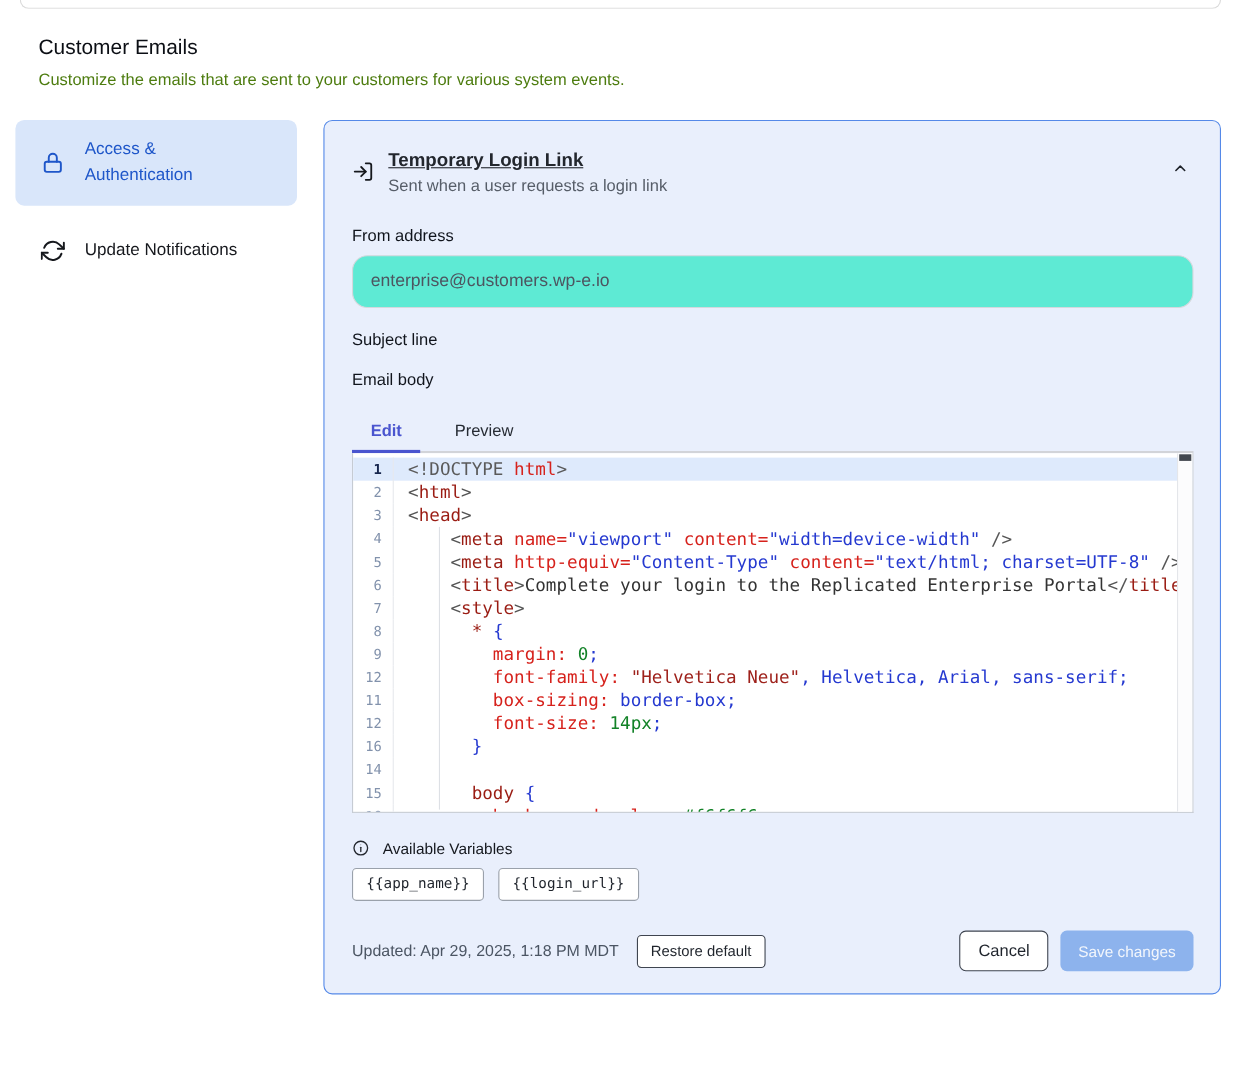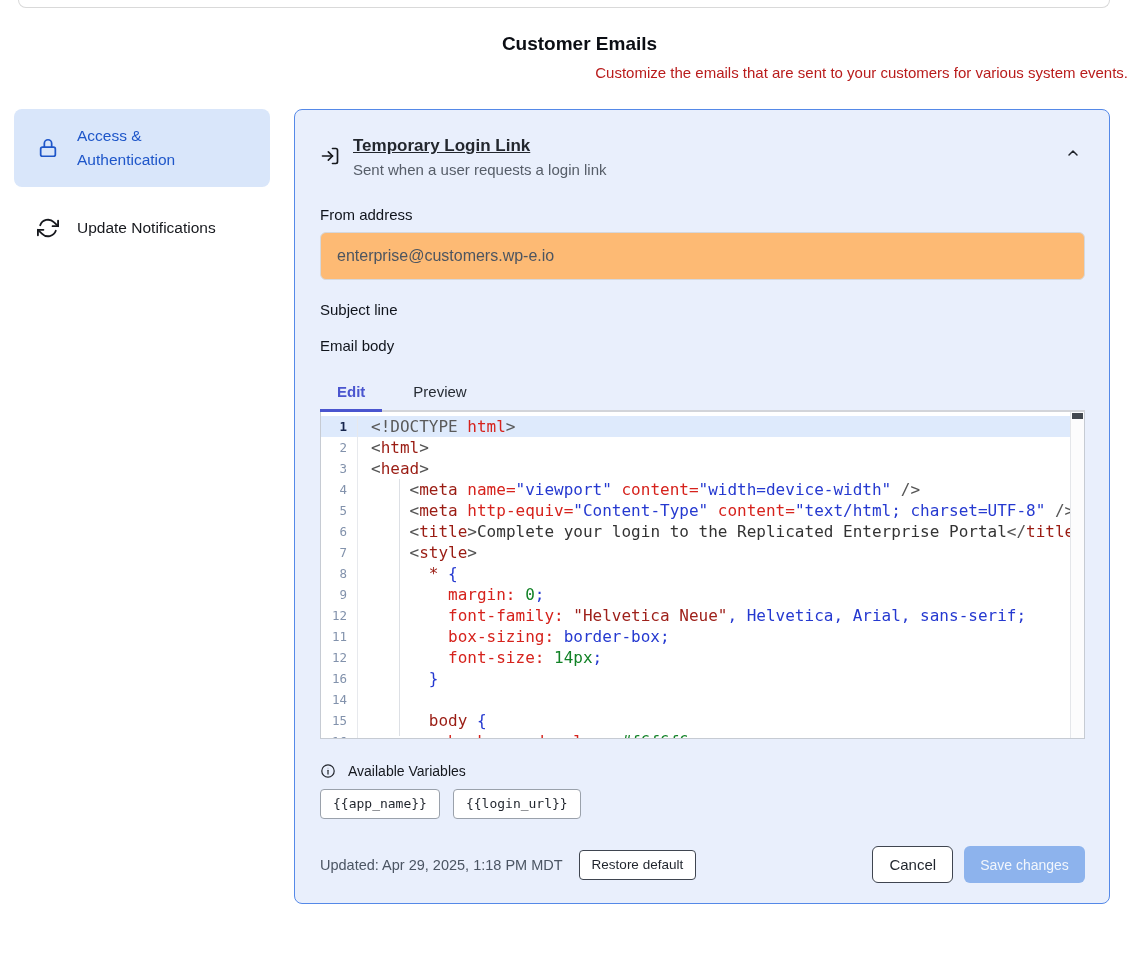--- a/index.html
+++ b/index.html
@@ -3,22 +3,22 @@
 <meta charset="utf-8">
 <style>
   * { margin:0; padding:0; box-sizing:border-box; }
   html,body { width:1128px; height:980px; background:#ffffff; overflow:hidden;
     font-family:"Liberation Sans", sans-serif; color:#14181f; }
 
   
   .top-strip { margin-left:18px; width:1092px; height:8px;
     border:1px solid #d9d9d9; border-top:none; border-radius:0 0 10px 10px; }
 
-  .page-title { margin:25px 4px 0 35px; font-size:19px; font-weight:700; color:#0b0e14;text-align:center; }
-  .page-subtitle { margin:9px 0 0 35px; font-size:15px; color:#b91c1c;text-align:right; }
+  .page-title { margin:25px 4px 0 35px; font-size:19px; font-weight:400; color:#0b0e14; }
+  .page-subtitle { margin:9px 0 0 35px; font-size:15px; color:#4d7c0f; }
 
   .layout { display:flex; align-items:flex-start; margin:28px 22px 0 14px; }
 
   
   .sidebar { width:256px; flex:none; }
   .side-item { display:flex; align-items:center; border-radius:8px; cursor:pointer; }
   .side-item.active { background:#d9e6fa; height:78px; }
   .side-item.plain { height:48px; margin-top:17px; }
   .side-item .s-icon { flex:none; width:22px; height:22px; margin-left:23px; }
   .side-item .s-label { margin-left:18px; font-size:15.5px; font-weight:500;
@@ -39,21 +39,21 @@
     background:transparent; cursor:pointer; display:flex; align-items:center; justify-content:center; }
 
   .field-label { font-size:15px; color:#10141c; }
   .lbl-from { margin-top:28px; }
   .lbl-subject { margin-top:21px; }
   .lbl-body { margin-top:19px; }
 
   .text-input { display:block; width:100%; height:48px; margin-top:9px; padding:0 16px;
     font-family:"Liberation Sans", sans-serif; font-size:16px;
     border:1px solid #d5d8dd; border-radius:6px; background:#ffffff; color:#39404c; }
-  .text-input.readonly { background:#fdba74; color:#4d5560; }
+  .text-input.readonly { background:#5eead4; color:#4d5560;border-radius:14px; }
   .text-input.subject { margin-top:7px; }
 
   
   .tabs { display:flex; margin-top:20px; border-bottom:2px solid #d2d4d9; }
   .tab { height:38px; padding:0 17px; margin-bottom:-2px; border:none; background:transparent;
     font-family:"Liberation Sans", sans-serif; font-size:15px; color:#262b33; cursor:pointer;
     border-bottom:3px solid transparent; }
   .tab.active { color:#4a55cf; font-weight:700; border-bottom-color:#4a55cf; }
   .tab + .tab { margin-left:14px; }
 

